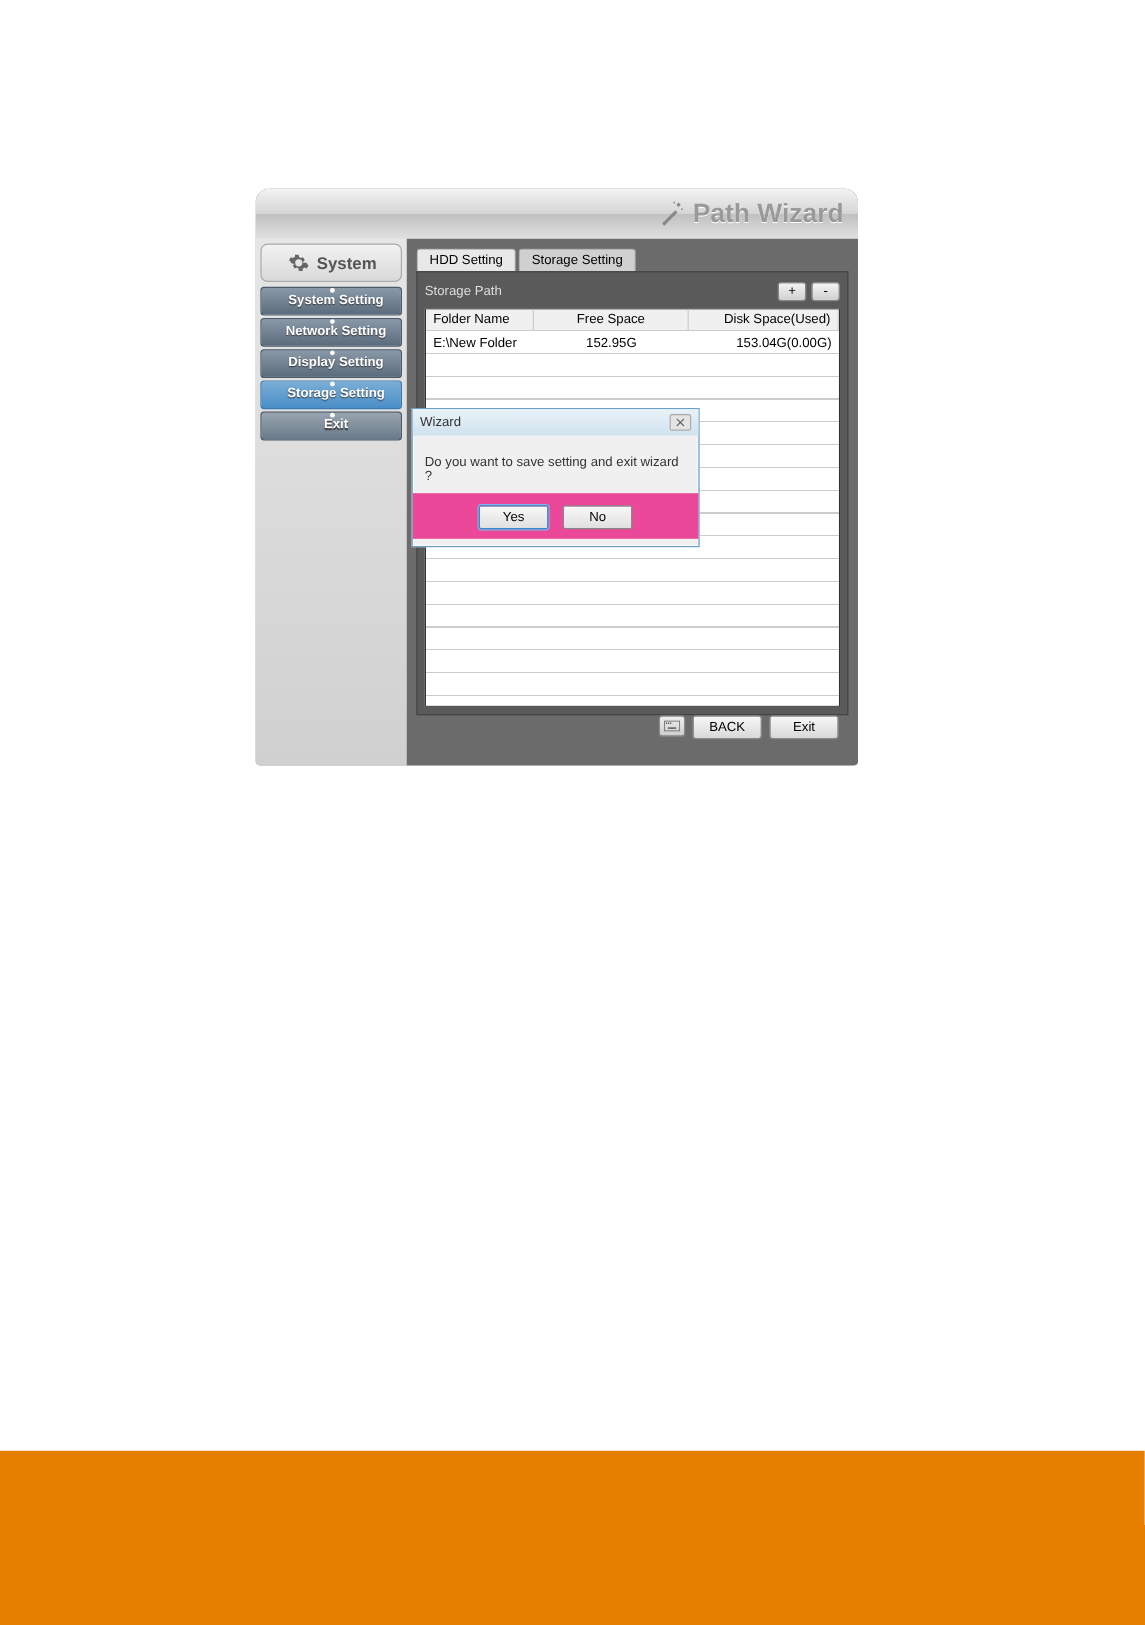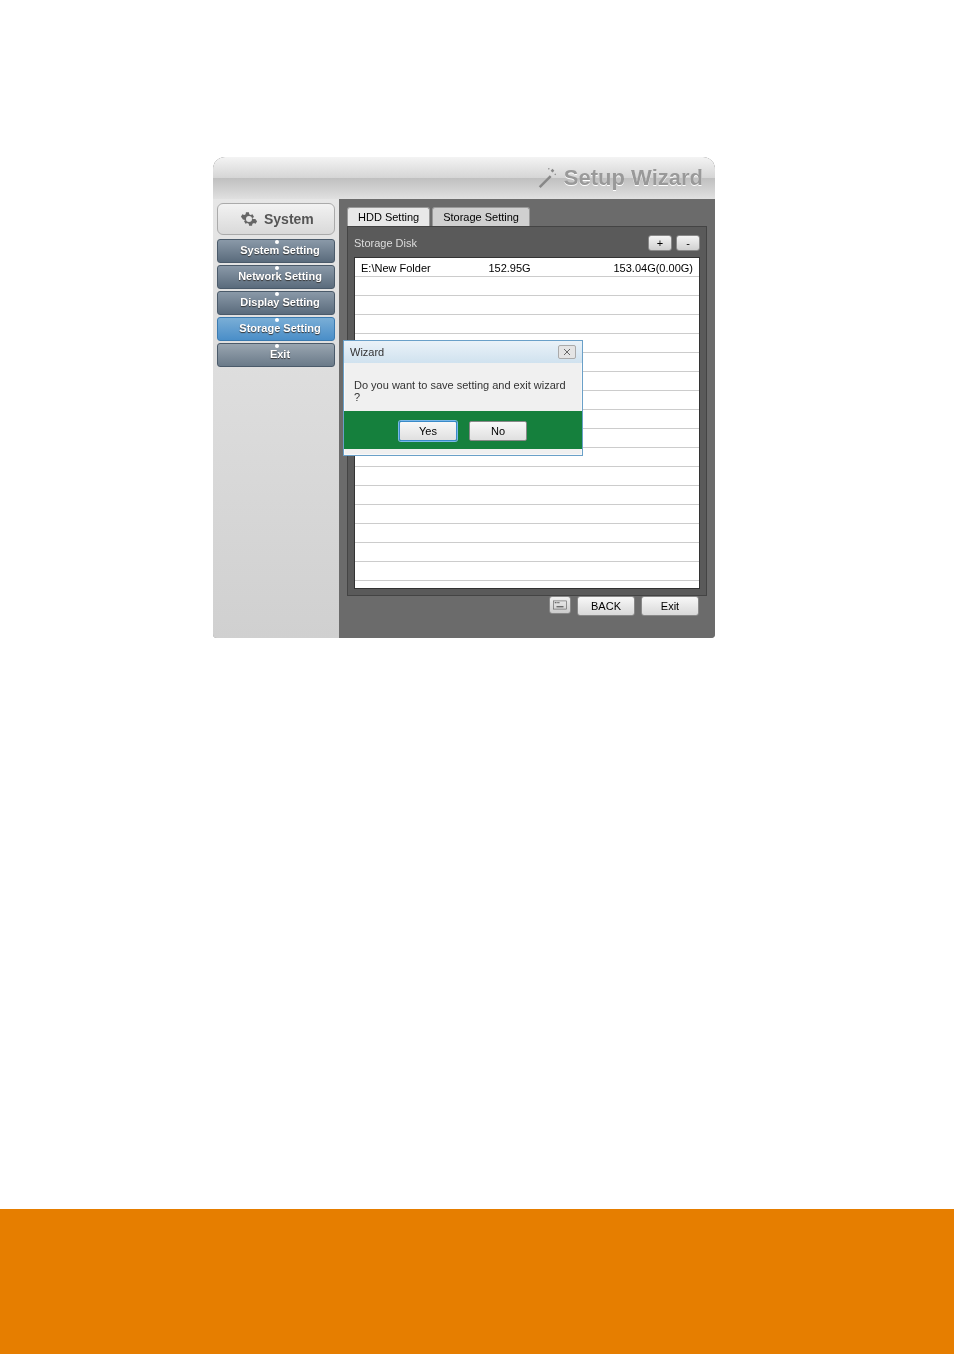--- a/index.html
+++ b/index.html
@@ -109,42 +109,42 @@
 }
 .modal-close {
   width:18px; height:14px; background:#e4e4e4; border:1px solid #aaa; border-radius:2px;
   display:flex; align-items:center; justify-content:center; font-size:9px; cursor:pointer;
 }
 .modal-body {
   padding:16px 10px 8px 10px; font-size:11px; color:#333;
 }
 .modal-btns {
   display:flex; justify-content:center; gap:12px; padding:10px 0 8px 0;
-  background:#15803d;
+  background:#ec4899;
 }
 .modal-btn {
   width:58px; height:20px; background:linear-gradient(to bottom,#f8f8f8,#e0e0e0);
   border:1px solid #888; border-radius:2px; font-size:11px; display:flex;
   align-items:center; justify-content:center; cursor:pointer;
 }
 .modal-btn.primary { border:1px solid #3a8ac8; box-shadow:0 0 0 1px #7ab8e8; }
 </style>
 </head>
 <body>
 
 <div class="orange-bar"></div>
 
 <div class="wizard-window">
 
   <div class="title-bar">
     <div class="title-text">
       <svg viewBox="0 0 24 24">
           <path fill="#888" d="M3 21l12-12 2 2L5 23zM18 6l-2-2 2-2 2 2zM21 9l-1-1 1-1 1 1zM14 3l-1-1 1-1 1 1z"></path>
         </svg>
-      <span>Setup Wizard</span>
+      <span>Path Wizard</span>
     </div>
   </div>
 
   <div class="body-area">
 
     <div class="sidebar">
       <div class="sidebar-header">
         <svg viewBox="0 0 24 24">
             <path fill="#666" d="M12 8a4 4 0 100 8 4 4 0 000-8zm9 4a7 7 0 01-.1 1.2l2 1.6-2 3.4-2.4-1a7 7 0 01-2 1.2l-.4 2.6h-4l-.4-2.6a7 7 0 01-2-1.2l-2.4 1-2-3.4 2-1.6A7 7 0 013 12a7 7 0 01.1-1.2l-2-1.6 2-3.4 2.4 1a7 7 0 012-1.2L7.9 3h4l.4 2.6a7 7 0 012 1.2l2.4-1 2 3.4-2 1.6c.1.4.1.8.1 1.2z"></path>
           </svg>
@@ -172,25 +172,30 @@
         </div>
     </div>
 
     <div class="main-panel">
       <div class="tabs">
         <div class="tab">HDD Setting</div>
         <div class="tab active">Storage Setting</div>
       </div>
       <div class="content-bg">
         <div class="path-row">
-          <span class="path-label">Storage Disk</span>
+          <span class="path-label">Storage Path</span>
           <div class="small-btn">+</div>
           <div class="small-btn">-</div>
         </div>
         <div class="grid">
+          <div class="grid-head">
+            <div class="col1">Folder Name</div>
+            <div class="col2">Free Space</div>
+            <div class="col3">Disk Space(Used)</div>
+          </div>
           <div class="grid-body">
             <div class="grid-row">
               <div class="col1">E:\New Folder</div>
               <div class="col2">152.95G</div>
               <div class="col3">153.04G(0.00G)</div>
             </div>
           </div>
         </div>
       </div>
       <div class="footer-bar">

